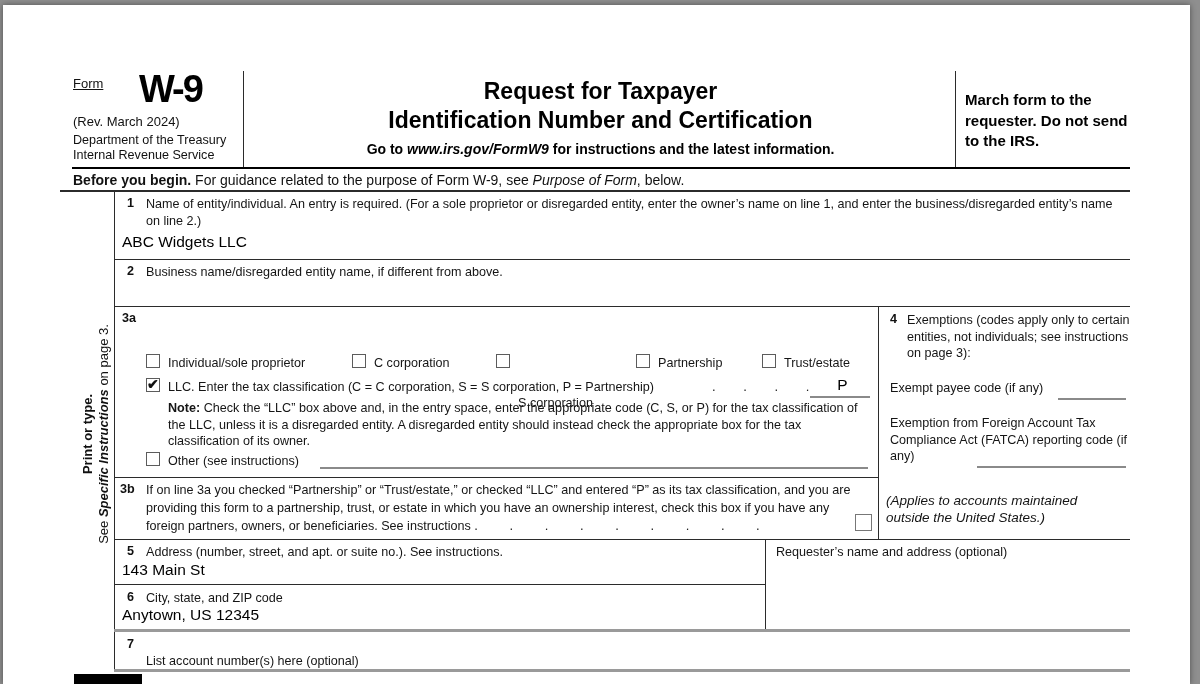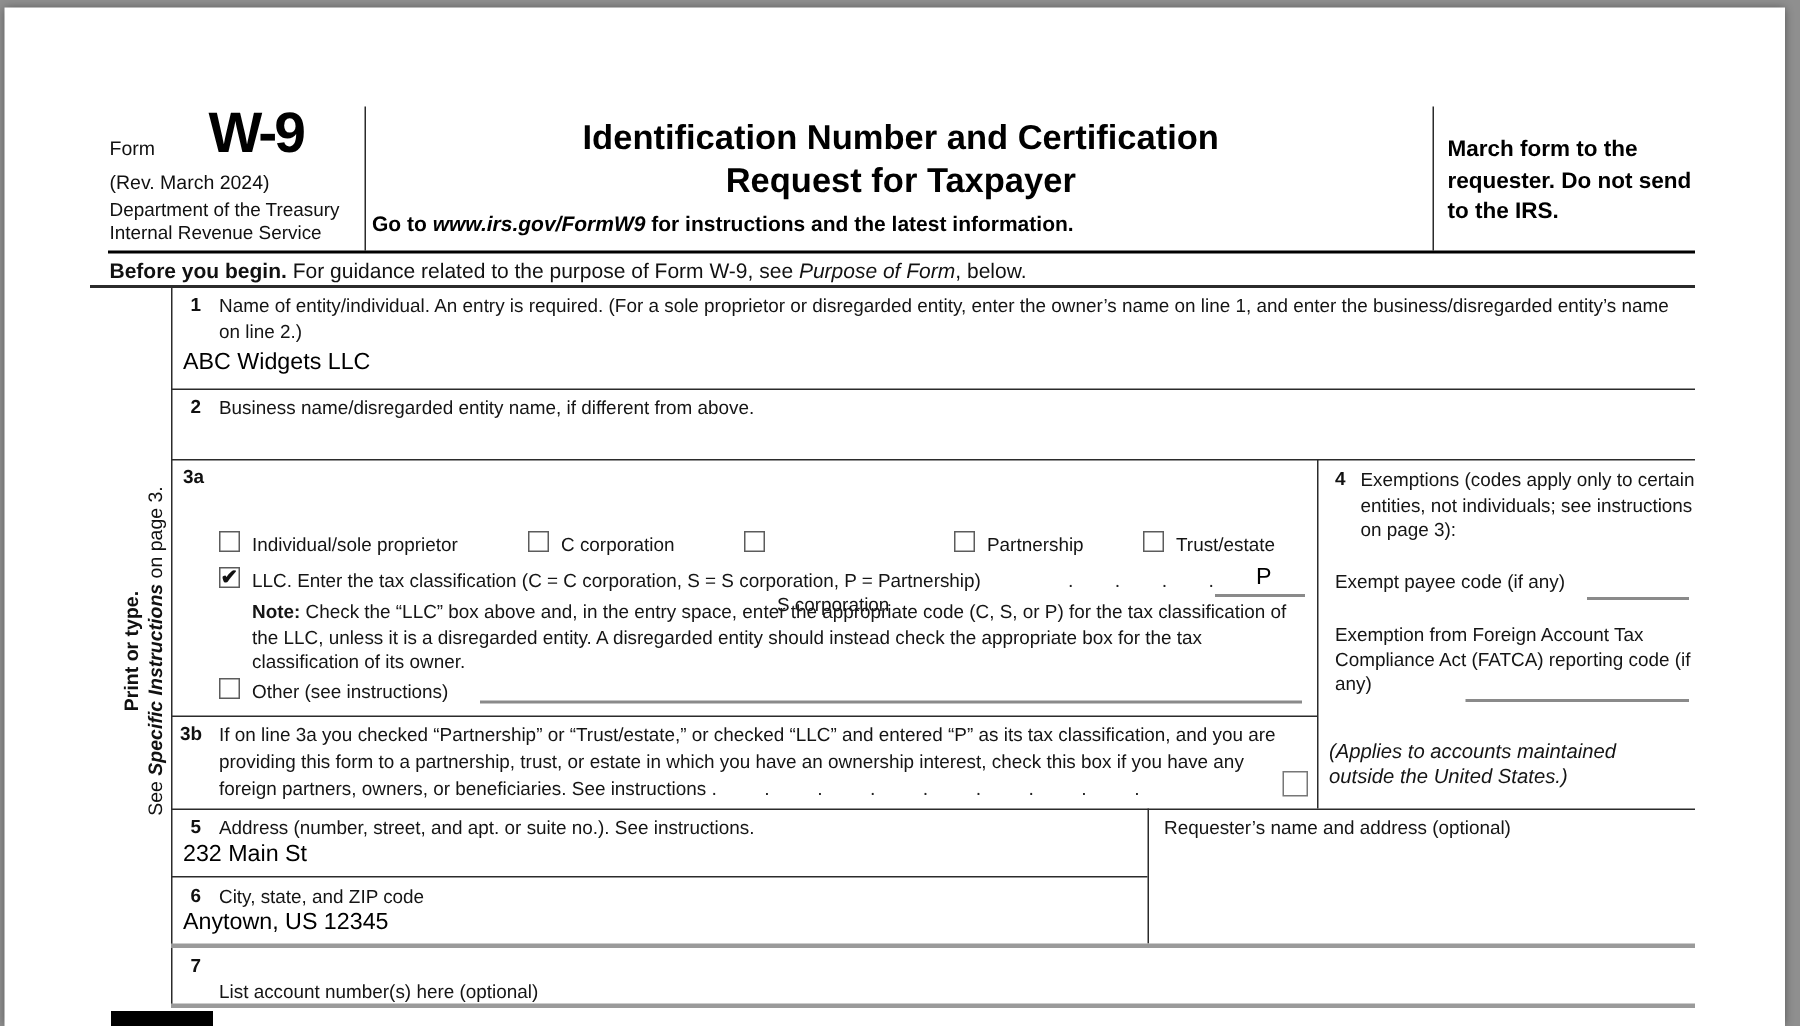--- a/index.html
+++ b/index.html
@@ -27,33 +27,33 @@
     transform:rotate(-90deg);text-align:center;line-height:16px;font-size:13px;color:#111;
   }
 </style>
 </head>
 <body>
 
 <div class="page"></div>
 
 <div class="abs" style="left:0;top:0;width:1200px;height:684px;">
 
-  <div class="abs" style="left:73px;top:91px;font-size:13px;color:#111;">Form</div>
+  <div class="abs" style="left:73px;top:76px;font-size:13px;color:#111;text-decoration:underline;">Form</div>
   <div class="abs b" style="left:102px;top:68px;font-size:38px;letter-spacing:-2px;color:#000;margin-left:37px;">W-9</div>
   <div class="abs" style="left:73px;top:114px;font-size:13px;color:#111;">(Rev. March 2024)</div>
   <div class="abs" style="left:73px;top:133px;font-size:12.6px;color:#111;">Department of the Treasury</div>
   <div class="abs" style="left:73px;top:148px;font-size:12.6px;color:#111;">Internal Revenue Service</div>
 
   <div class="vl" style="left:243px;top:71px;height:96px;"></div>
 
   <div class="abs b" style="left:248px;top:77px;width:705px;text-align:center;font-size:23px;line-height:29px;color:#000;">
+    <div>Request for Taxpayer</div>
     <div>Identification Number and Certification</div>
-    <div>Request for Taxpayer</div>
   </div>
-  <div class="abs b" style="left:248px;top:141px;width:705px;font-size:14px;color:#000;">
+  <div class="abs b" style="left:248px;top:141px;width:705px;text-align:center;font-size:14px;color:#000;">
     <span>Go to </span><span class="i">www.irs.gov/FormW9</span><span> for instructions and the latest information.</span>
   </div>
 
   <div class="vl" style="left:955px;top:71px;height:96px;"></div>
   <div class="abs b" style="left:965px;top:90px;width:167px;font-size:15px;line-height:20.5px;color:#000;">March form to the requester. Do not send to the IRS.</div>
 
   <div class="hl" style="left:72px;top:167px;width:1058px;height:2px;background:#000;"></div>
 
   <div class="abs" style="left:73px;top:172px;font-size:14px;color:#111;">
     <span class="b">Before you begin.</span><span> For guidance related to the purpose of Form W-9, see </span><span class="i">Purpose of Form</span><span>, below.</span>
@@ -124,21 +124,21 @@
   <span class="abs num" style="left:890px;top:312px;">4</span>
   <div class="abs lbl" style="left:907px;top:312px;width:224px;">Exemptions (codes apply only to certain entities, not individuals; see instructions on page 3):</div>
   <div class="abs lbl" style="left:890px;top:380px;width:245px;">Exempt payee code (if any)</div>
   <div class="entry" style="left:1058px;top:398px;width:68px;height:1.5px;"></div>
   <div class="abs lbl" style="left:890px;top:415px;width:240px;">Exemption from Foreign Account Tax Compliance Act (FATCA) reporting code (if any)</div>
   <div class="entry" style="left:977px;top:466px;width:149px;height:1.5px;"></div>
   <div class="abs lbl i" style="left:886px;top:492px;width:238px;font-size:13.5px;line-height:17px;">(Applies to accounts maintained outside the United States.)</div>
 
   <span class="abs num" style="left:127px;top:544px;">5</span>
   <div class="abs lbl" style="left:146px;top:544px;width:600px;">Address (number, street, and apt. or suite no.). See instructions.</div>
-  <div class="abs val" style="left:122px;top:561px;">232 Main St</div>
+  <div class="abs val" style="left:122px;top:561px;">143 Main St</div>
   <div class="abs lbl" style="left:776px;top:544px;width:350px;">Requester’s name and address (optional)</div>
   <div class="abs val" style="left:776px;top:562px;width:340px;height:60px;"></div>
 
   <span class="abs num" style="left:127px;top:590px;">6</span>
   <div class="abs lbl" style="left:146px;top:590px;width:600px;">City, state, and ZIP code</div>
   <div class="abs val" style="left:122px;top:606px;">Anytown, US 12345</div>
 
   <span class="abs num" style="left:127px;top:637px;">7</span>
   <div class="abs lbl" style="left:146px;top:637px;width:700px;margin-top:16px;">List account number(s) here (optional)</div>
   <div class="abs val" style="left:122px;top:652px;width:640px;height:16px;"></div>

